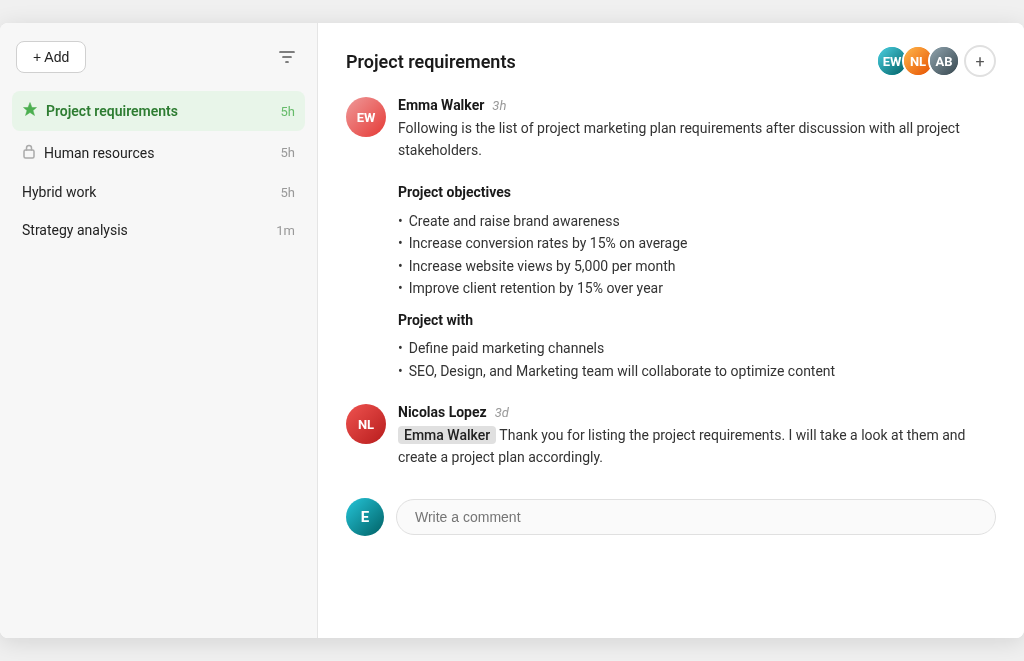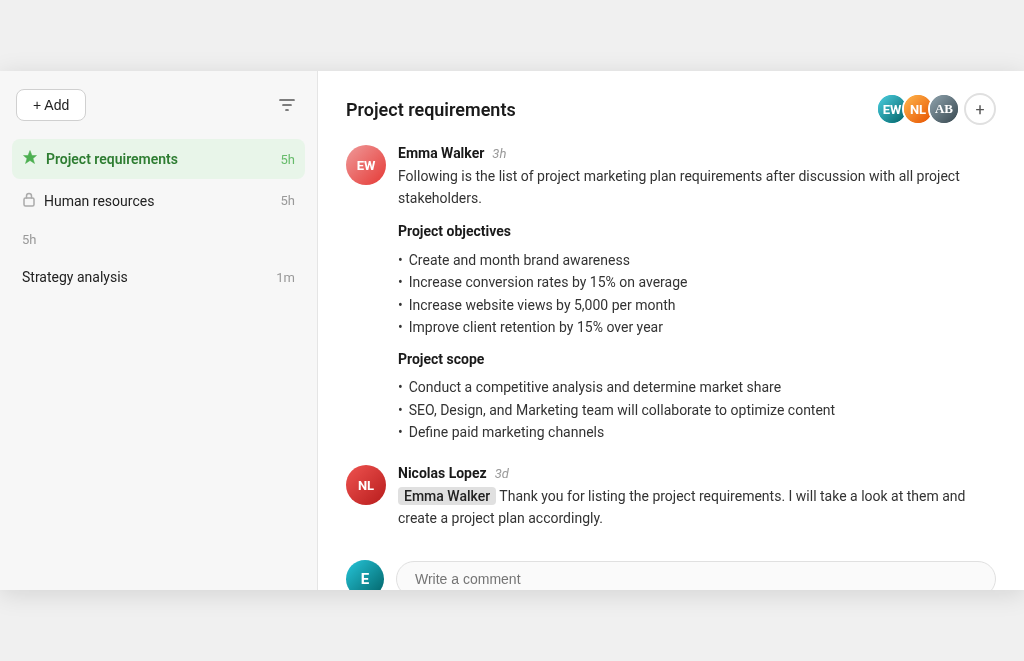--- a/index.html
+++ b/index.html
@@ -6,23 +6,23 @@
     body {
       font-family: -apple-system, BlinkMacSystemFont, 'Segoe UI', Roboto, sans-serif;
       background: #f0f0f0;
       display: flex;
       justify-content: center;
       align-items: center;
       min-height: 100vh;
     }
     .app-container {
       width: 1024px;
-      height: 519px;
+      height: 615px;
       background: #fff;
-      border-radius: 0;
+      border-radius: 8px;
       box-shadow: 0 4px 24px rgba(0,0,0,0.12);
       display: flex;
       overflow: hidden;
     }
     
     .sidebar {
       width: 318px;
       min-width: 318px;
       background: #f7f7f7;
       border-right: 1px solid #e5e5e5;
@@ -196,21 +196,21 @@
     .comment-time {
       font-size: 13px;
       color: #999;
       font-style: italic;
     }
     .comment-text {
       font-size: 14px;
       color: #333;
       line-height: 1.55;
     }
-    .comment-text p { margin-bottom: 12px; }
+    .comment-text p { margin-bottom: 21px; }
     .section-title {
       font-weight: 700;
       font-size: 14px;
       color: #1a1a1a;
       margin: 10px 0 6px 0;
     }
     .bullet-list {
       list-style: none;
       padding: 0;
     }
@@ -307,20 +307,21 @@
           <svg width="14" height="16" viewBox="0 0 14 16" fill="none">
             <rect x="2" y="7" width="10" height="8" rx="1.5" stroke="#aaa" stroke-width="1.5"></rect>
             <path d="M4.5 7V5a2.5 2.5 0 015 0v2" stroke="#aaa" stroke-width="1.5" stroke-linecap="round"></path>
           </svg>
         </span>
         <span class="item-label">Human resources</span>
         <span class="item-time">5h</span>
       </div>
 
       <div class="sidebar-item">
+        <span class="item-label">Hybrid work</span>
         <span class="item-time">5h</span>
       </div>
 
 
       <div class="sidebar-item">
         <span class="item-label">Strategy analysis</span>
         <span class="item-time">1m</span>
       </div>
     </nav>
   </aside>
@@ -329,21 +330,21 @@
     <div class="main-header">
       <h1 class="main-title">Project requirements</h1>
       <div class="avatar-group">
         <div class="avatar avatar-teal">
           <div class="avatar-img" style="background: linear-gradient(135deg,#4dd0e1,#006064);">EW</div>
         </div>
         <div class="avatar avatar-orange">
           <div class="avatar-img" style="background: linear-gradient(135deg,#ffb74d,#e65100);">NL</div>
         </div>
         <div class="avatar avatar-dark">
-          <div class="avatar-img" style="background: linear-gradient(135deg,#90a4ae,#37474f); font-family: Liberation Serif, serif;">AB</div>
+          <div class="avatar-img" style="background: linear-gradient(135deg,#90a4ae,#37474f);">AB</div>
         </div>
         <div class="avatar-add">+</div>
       </div>
     </div>
 
     <div class="comment-section">
 
       <div class="comment">
         <div class="comment-avatar emma">
           <span style="font-size:13px;">EW</span>
@@ -352,44 +353,41 @@
           <div class="comment-header">
             <span class="comment-author">Emma Walker</span>
             <span class="comment-time">3h</span>
           </div>
           <div class="comment-text">
             <p>Following is the list of project marketing plan requirements after discussion with all project stakeholders.</p>
             <div>
               <div class="section-title">Project objectives</div>
               <ul class="bullet-list">
                 <li>
-                    <span>Create and month brand awareness</span>
+                    <span>Create and raise brand awareness</span>
                   </li>
                 <li>
                     <span>Increase conversion rates by 15% on average</span>
                   </li>
                 <li>
                     <span>Increase website views by 5,000 per month</span>
                   </li>
                 <li>
                     <span>Improve client retention by 15% over year</span>
                   </li>
               </ul>
             </div>
             <div>
-              <div class="section-title">Project scope</div>
+              <div class="section-title">Project with</div>
               <ul class="bullet-list">
                 <li>
-                    <span>Conduct a competitive analysis and determine market share</span>
+                    <span>Define paid marketing channels</span>
                   </li>
                 <li>
                     <span>SEO, Design, and Marketing team will collaborate to optimize content</span>
-                  </li>
-                <li>
-                    <span>Define paid marketing channels</span>
                   </li>
               </ul>
             </div>
           </div>
         </div>
       </div>
 
       <div class="comment">
         <div class="comment-avatar nicolas">
           <span style="font-size:13px;">NL</span>

